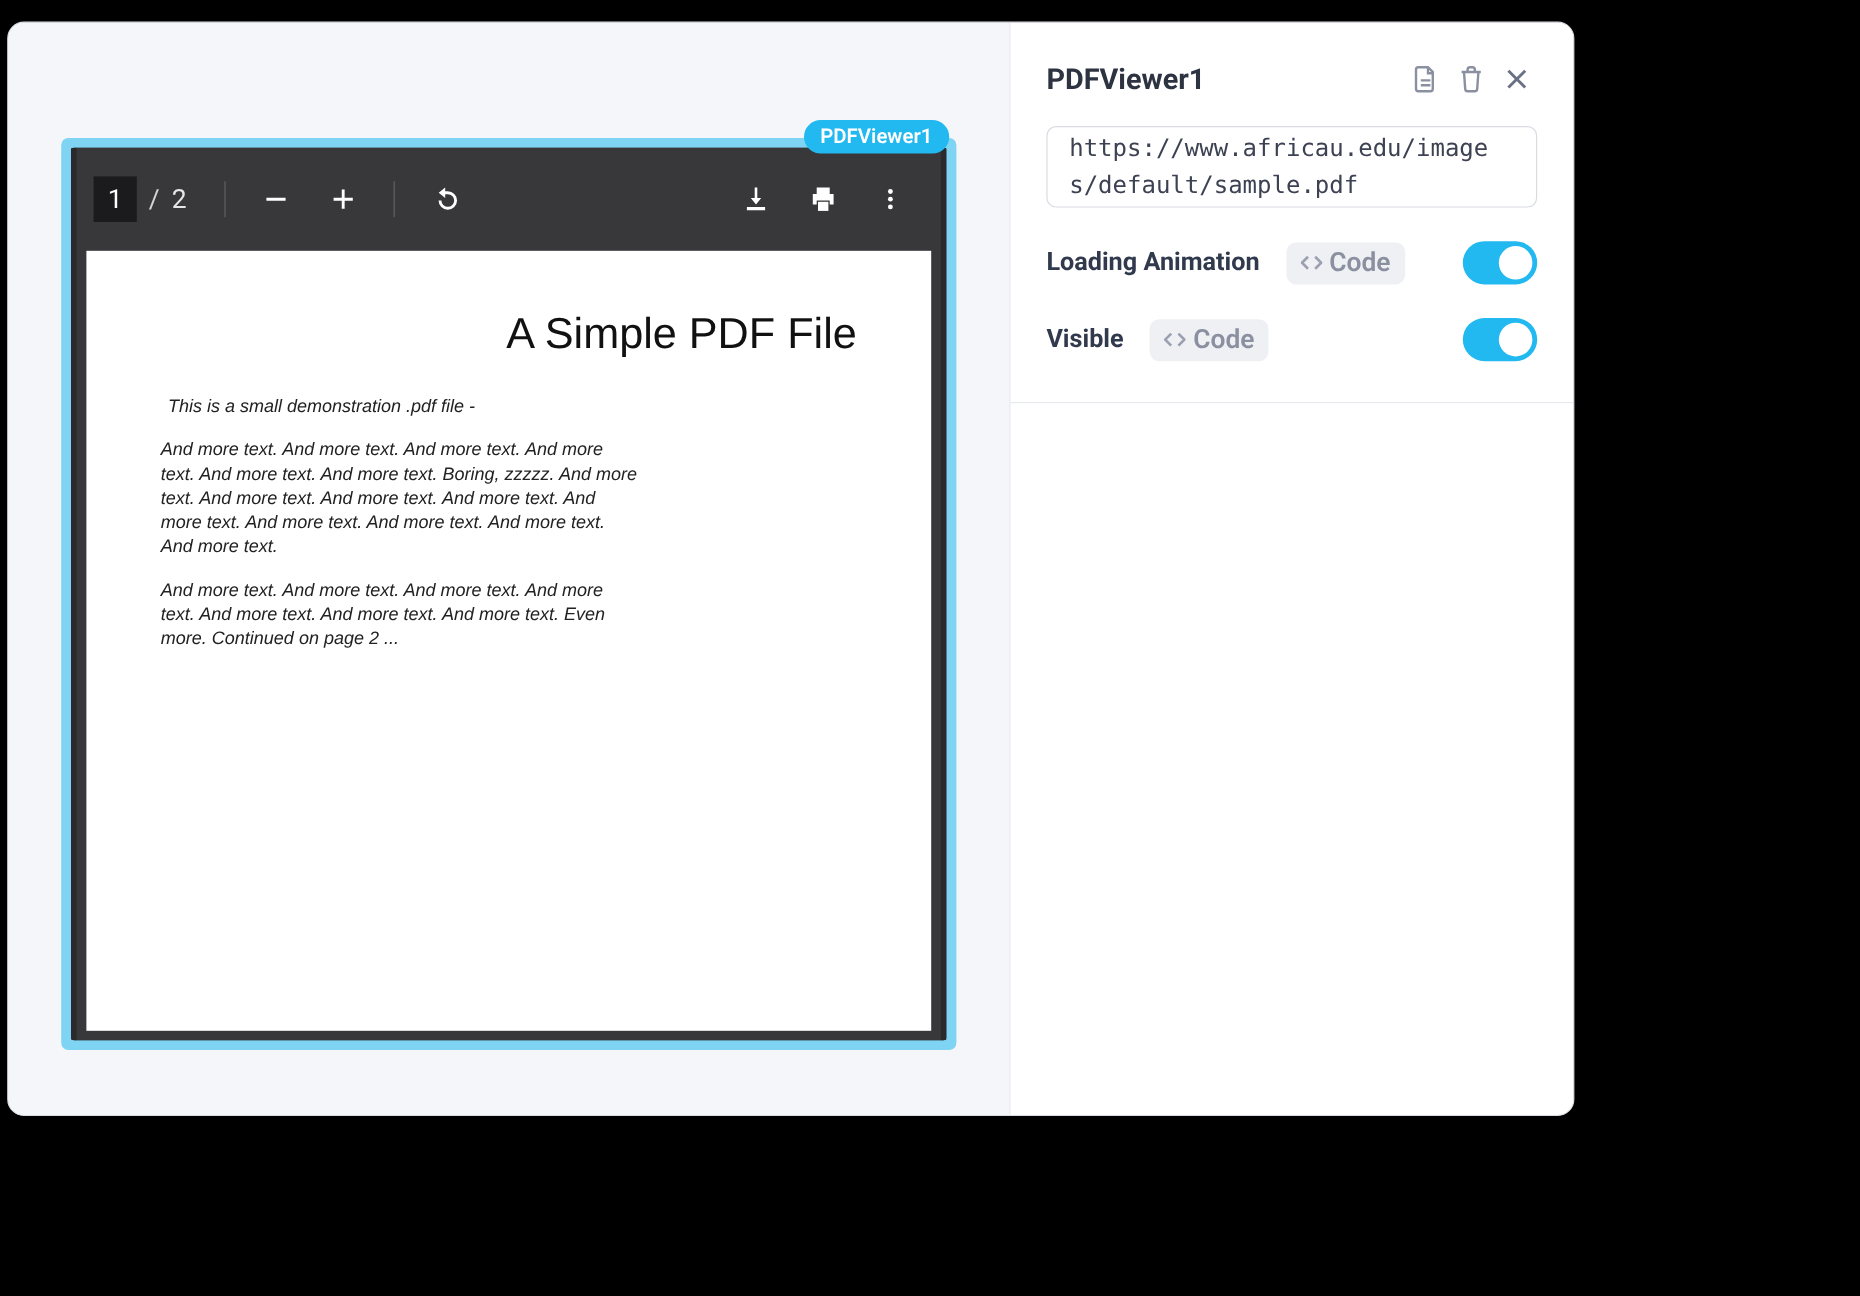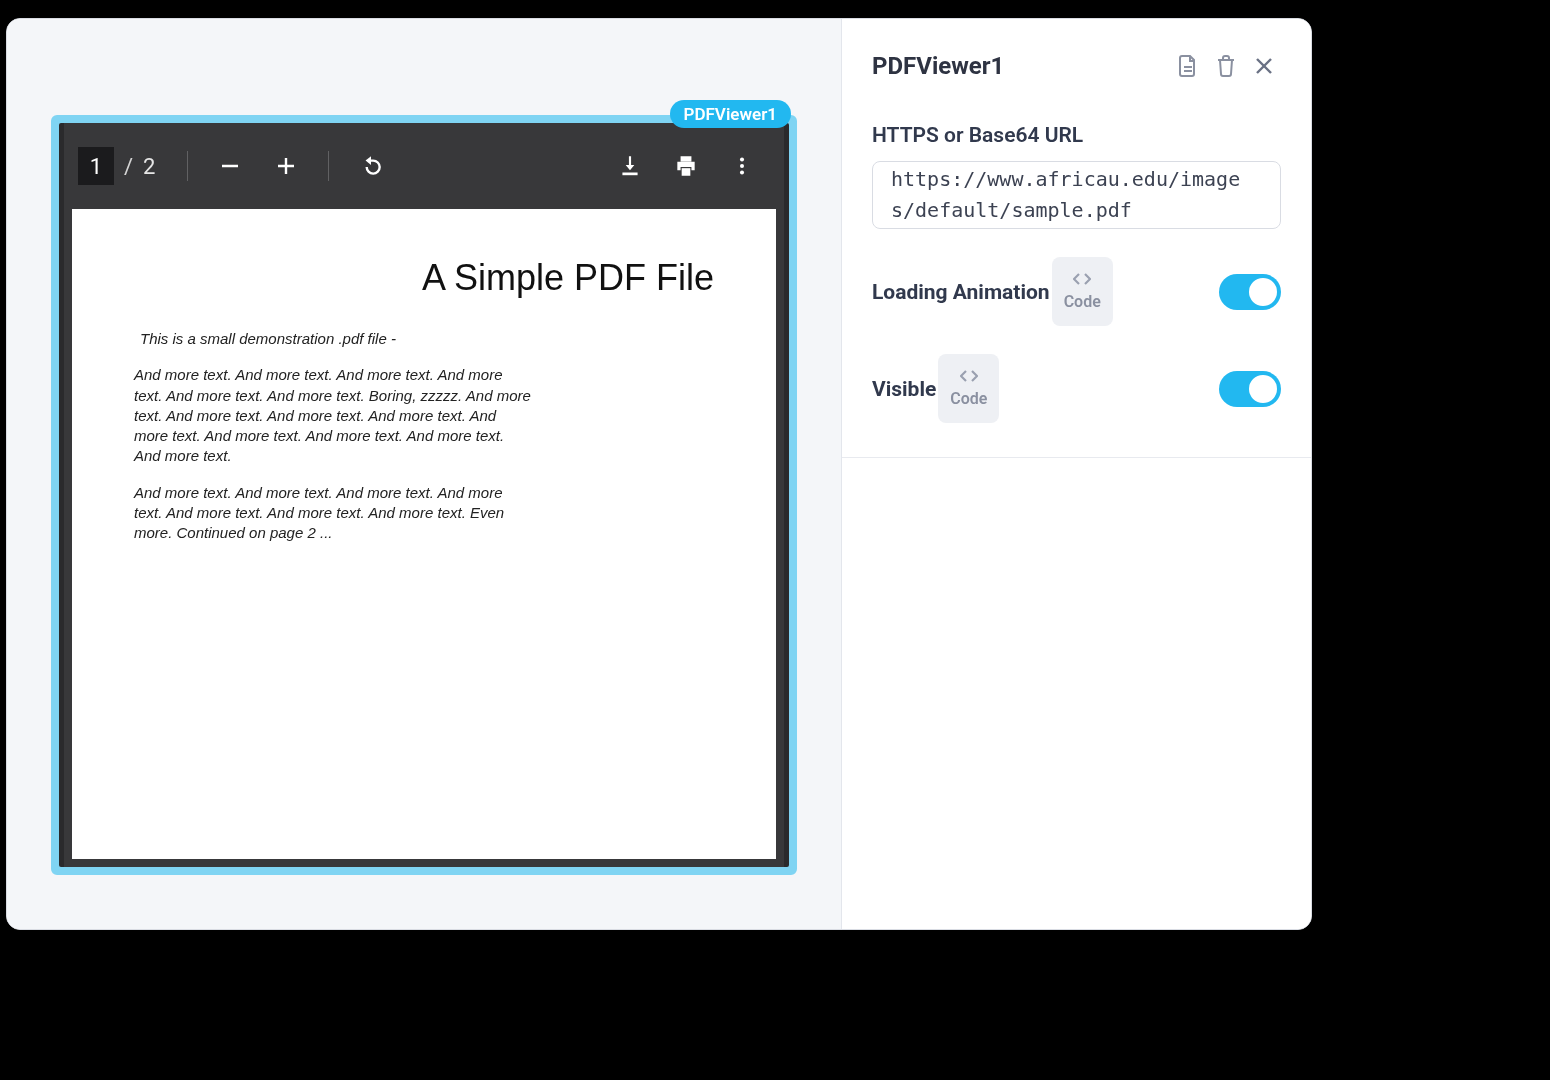--- a/index.html
+++ b/index.html
@@ -181,39 +181,38 @@
     font-family: ui-monospace, "SF Mono", Menlo, monospace;
     font-size: 20px;
     color: #3c4252;
     word-break: break-all;
     line-height: 1.55;
   }
   .prop-row {
     display: flex;
     align-items: center;
     margin-top: 28px;
-    gap: 2px;
+    gap: 22px;
   }
   .prop-label {
     font-size: 21px;
     font-weight: 700;
     color: #31394d;
   }
   .code-chip {
     background: #eef0f4;
     border-radius: 8px;
-    padding: 15px 12px;
+    padding: 5px 12px;
     display: flex;
     align-items: center;
     gap: 6px;
     color: #8a90a0;
-    font-size: 16px;
+    font-size: 22px;
     font-weight: 600;
     cursor: pointer;
-    flex-direction: column;
   }
   .prop-spacer { flex: 1; }
   .toggle {
     width: 62px;
     height: 36px;
     background: #22b8f0;
     border-radius: 20px;
     position: relative;
     cursor: pointer;
   }
@@ -325,21 +324,20 @@
       </button>
       <button class="insp-hbtn">
         <svg width="20" height="20" viewBox="0 0 20 20" fill="none" stroke="#6a7184" stroke-width="2.4">
             <line x1="3" y1="3" x2="17" y2="17"></line>
             <line x1="17" y1="3" x2="3" y2="17"></line>
           </svg>
       </button>
     </div>
 
     <div class="insp-section">
-      <div class="field-label">HTTPS or Base64 URL</div>
       <div class="url-box">https://www.africau.edu/images/default/sample.pdf</div>
 
       <div class="prop-row">
         <span class="prop-label">Loading Animation</span>
         <span class="code-chip">
           <svg width="18" height="14" viewBox="0 0 18 14" fill="none" stroke="#9aa0b0" stroke-width="2.2">
               <polyline points="6,2 1,7 6,12"></polyline>
               <polyline points="12,2 17,7 12,12"></polyline>
             </svg>
           <span>Code</span>

